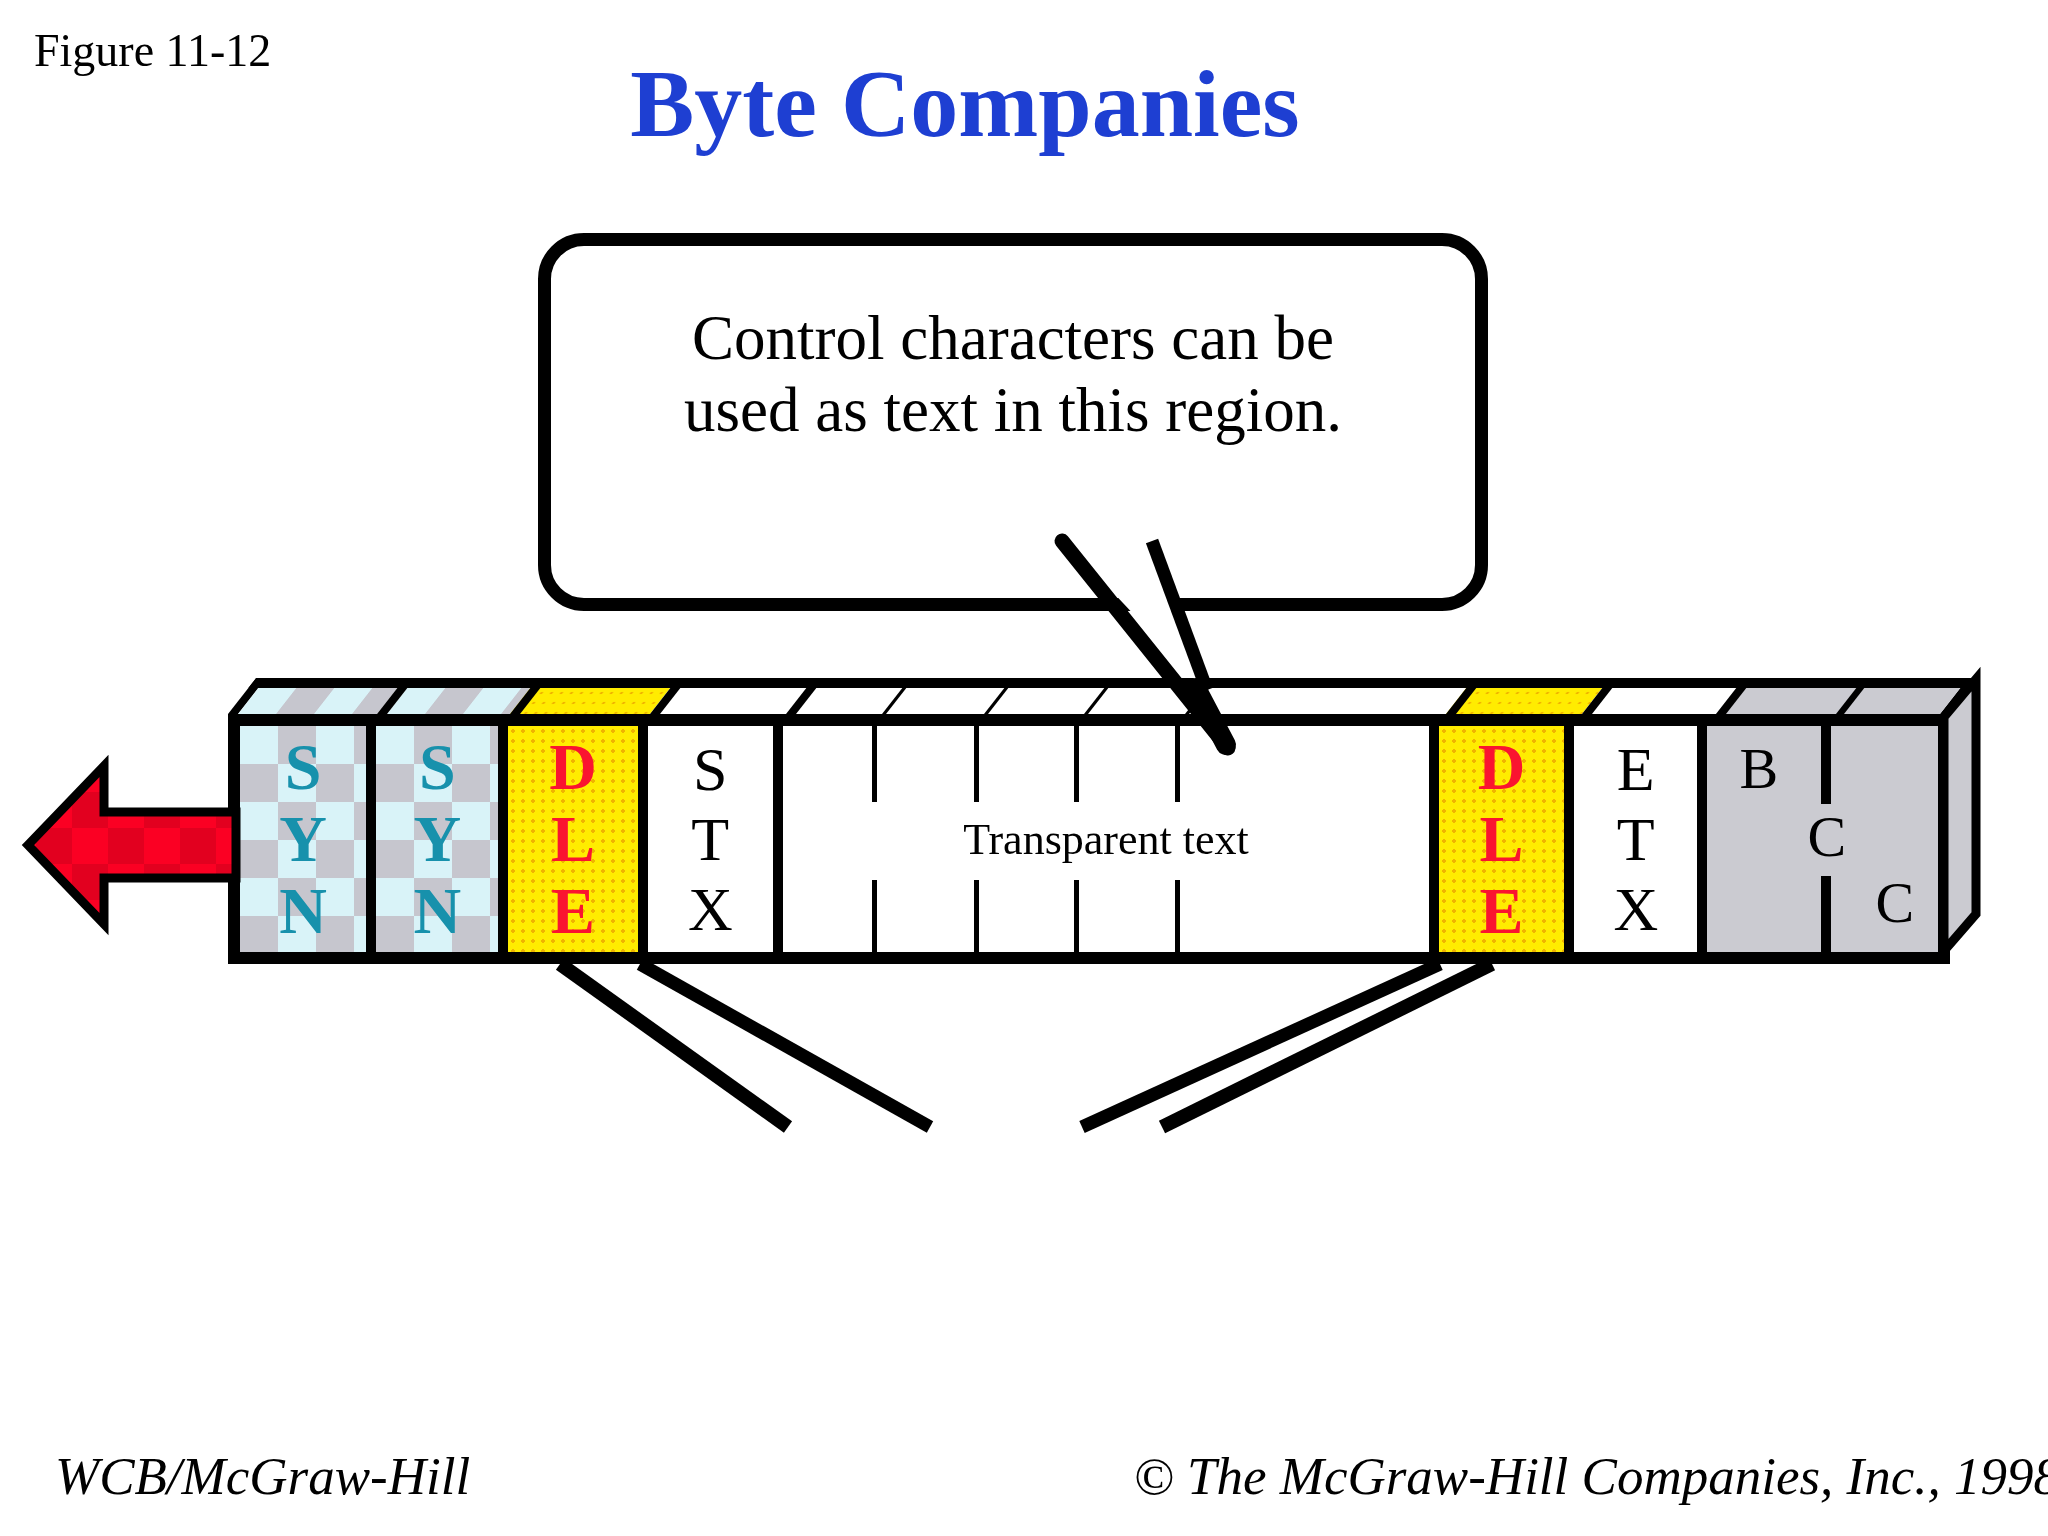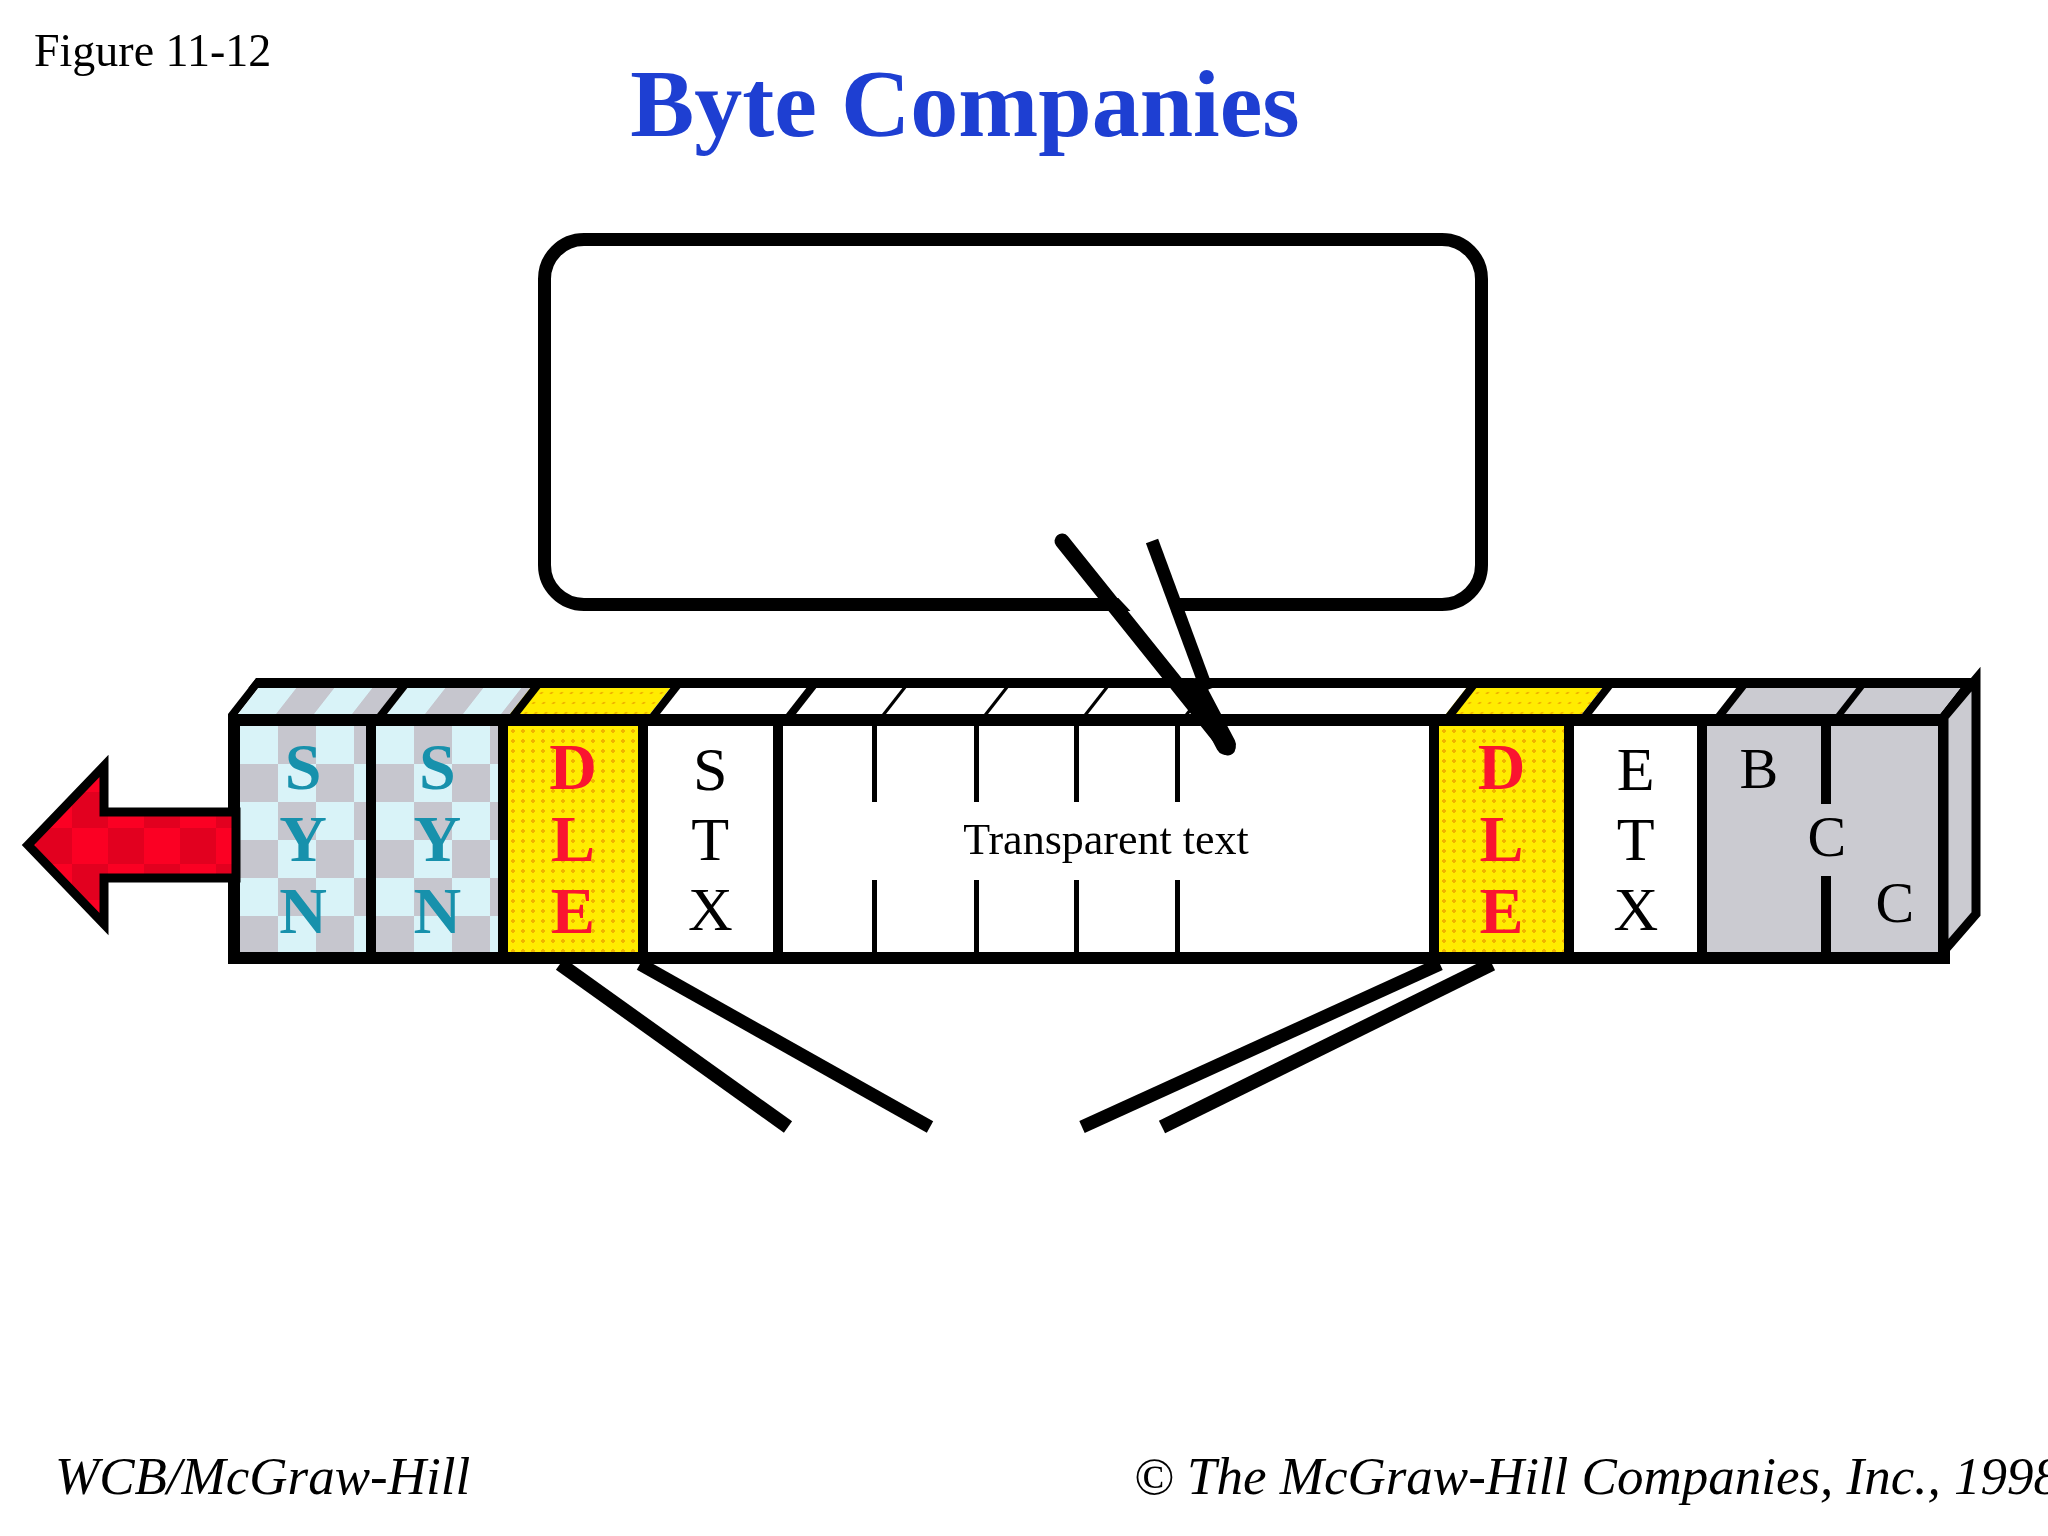--- a/index.html
+++ b/index.html
@@ -55,20 +55,22 @@
 </style>
 </head>
 <body>
 
 <div id="page" style="--title-blue: #1e3fd2; --syn-teal: #1791ac; --dle-yellow: #ffec00; --dle-red: #fa1430; --arrow-red: #fb0023; --arrow-red-dark: #e2001f; --bcc-gray: #cbcbd1;">
 
   <div class="figure-label">Figure 11-12</div>
   <div class="page-title">Byte Companies</div>
 
   <div class="bubble bubble-top">
+    <div>Control characters can be</div>
+    <div>used as text in this region.</div>
   </div>
 
 
   <div class="band-top-strip">
     <div class="strip-seg sync-bg" style="width:139px"></div>
     <div class="strip-seg sync-bg" style="width:133px"></div>
     <div class="strip-seg dle-bg" style="width:140px"></div>
     <div class="strip-seg" style="width:136px;background:#fff"></div>
     <div class="strip-seg" style="width:660px;background:#fff">
       <div class="strip-mark" style="left:86px"></div>

